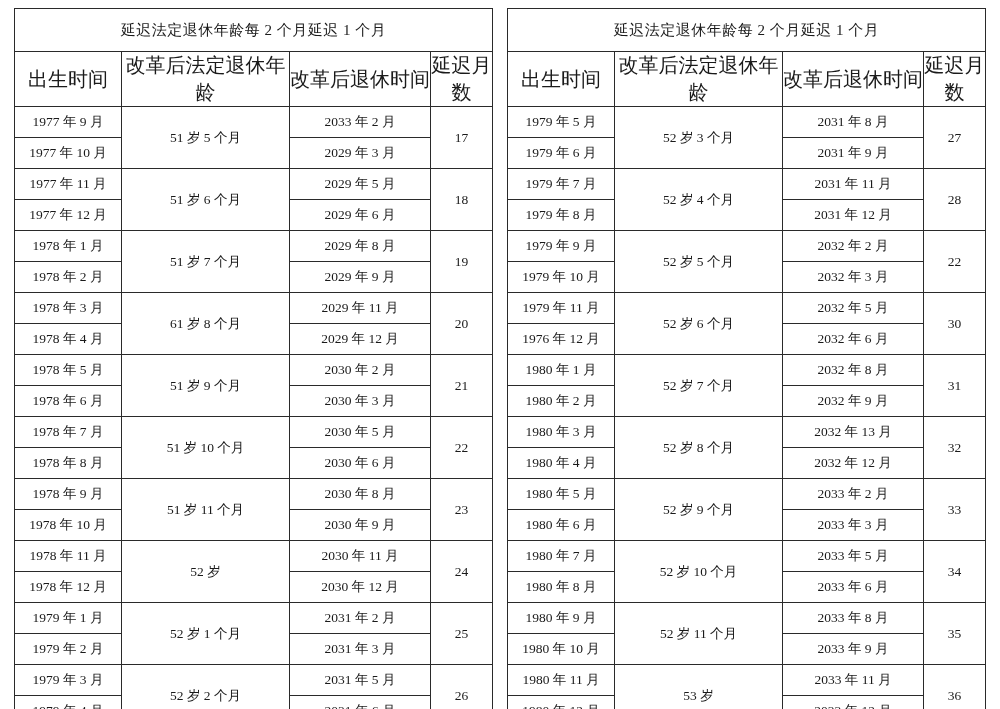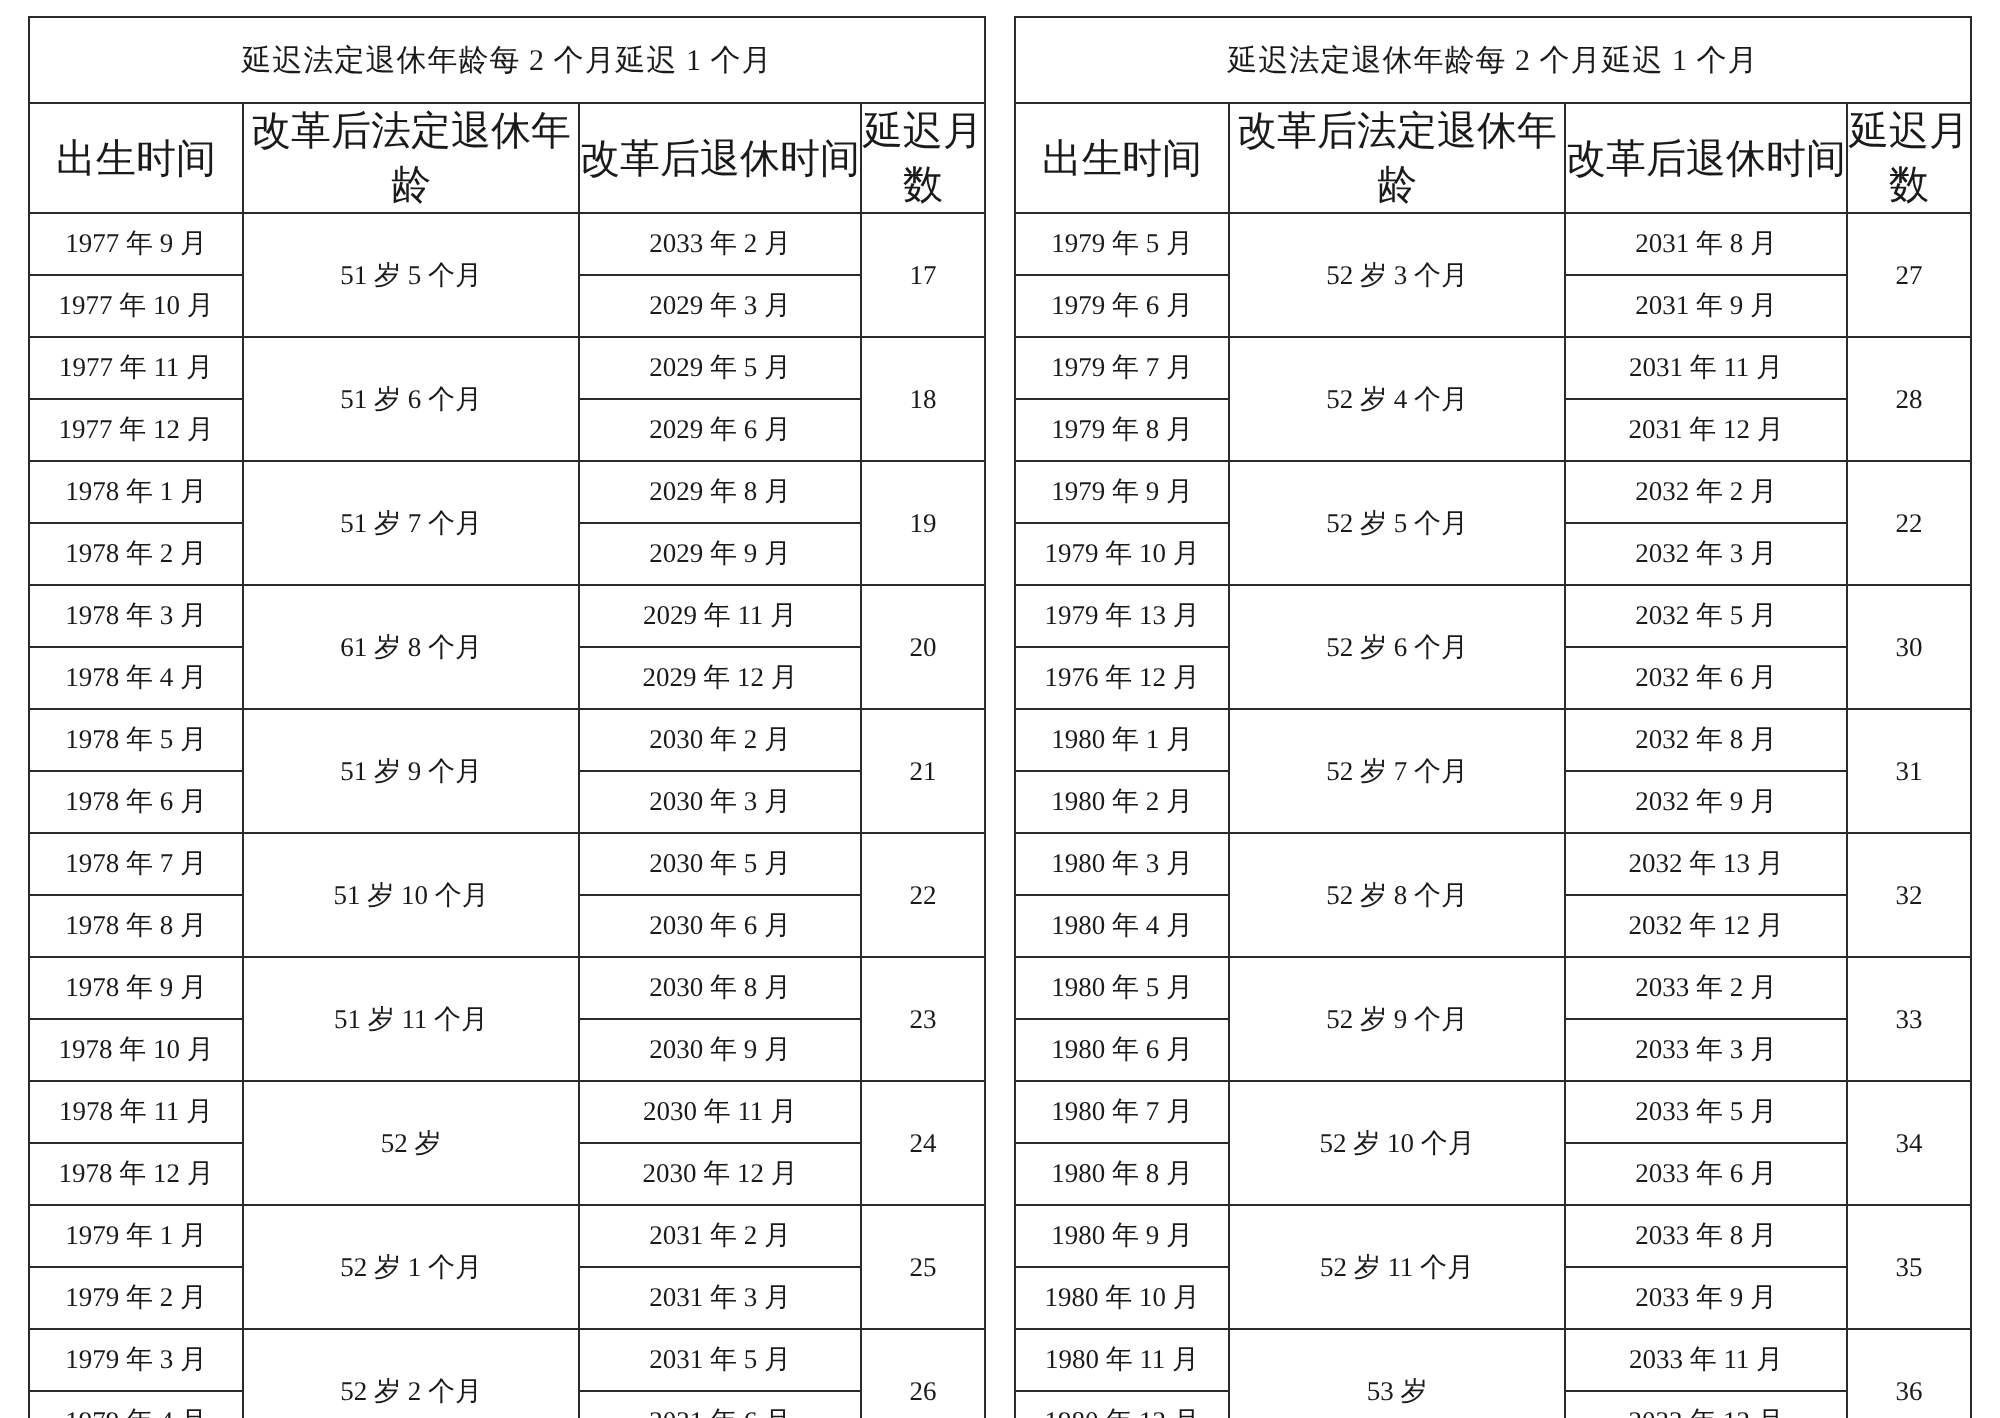--- a/index.html
+++ b/index.html
@@ -230,21 +230,21 @@
             <td class="data-cell">1979 年 9 月</td>
             <td class="data-cell" rowspan="2">52 岁 5 个月</td>
             <td class="data-cell">2032 年 2 月</td>
             <td class="data-cell" rowspan="2">22</td>
           </tr>
           <tr>
             <td class="data-cell">1979 年 10 月</td>
             <td class="data-cell">2032 年 3 月</td>
           </tr>
           <tr>
-            <td class="data-cell">1979 年 13 月</td>
+            <td class="data-cell">1979 年 11 月</td>
             <td class="data-cell" rowspan="2">52 岁 6 个月</td>
             <td class="data-cell">2032 年 5 月</td>
             <td class="data-cell" rowspan="2">30</td>
           </tr>
           <tr>
             <td class="data-cell">1976 年 12 月</td>
             <td class="data-cell">2032 年 6 月</td>
           </tr>
           <tr>
             <td class="data-cell">1980 年 1 月</td>

